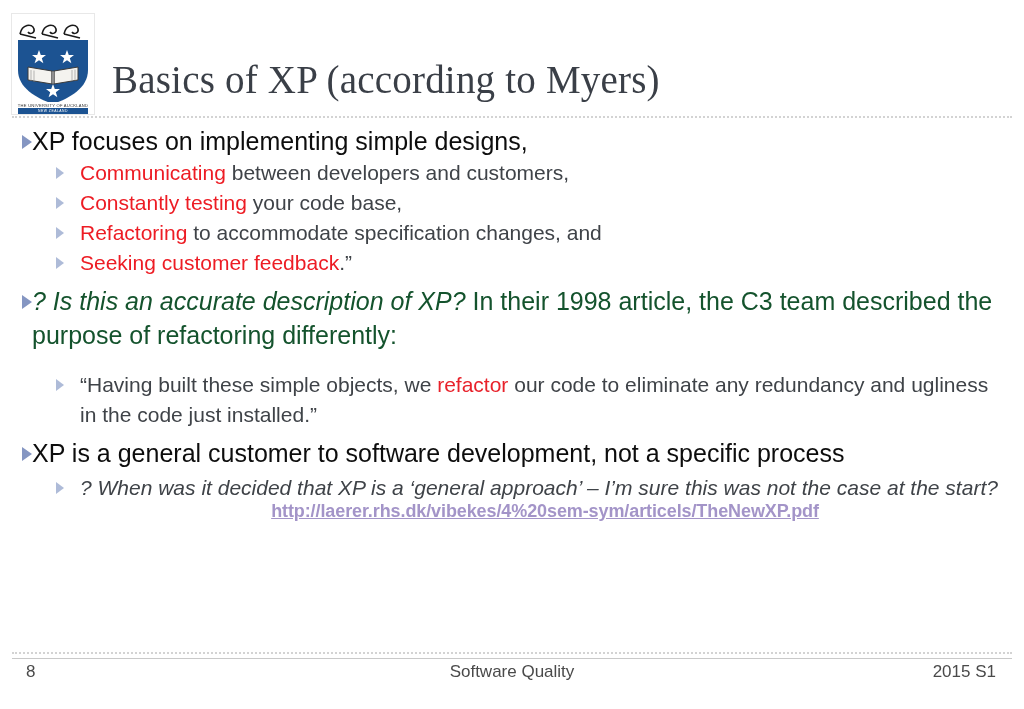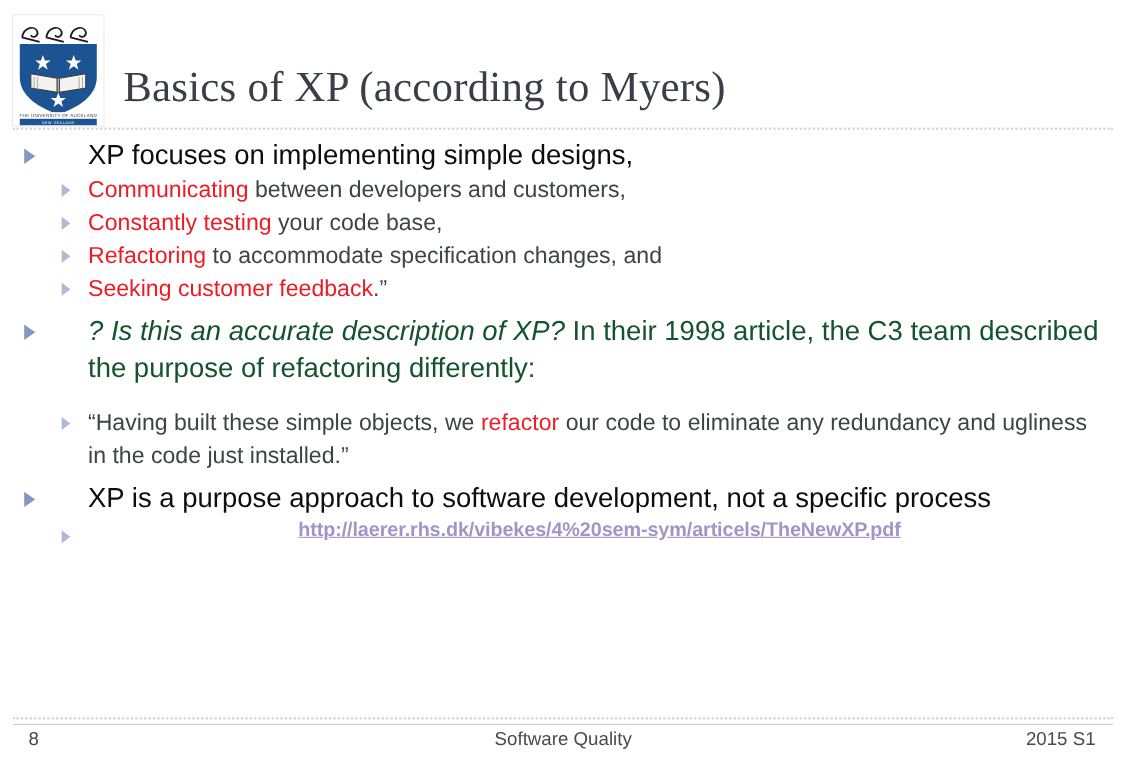--- a/index.html
+++ b/index.html
@@ -102,21 +102,21 @@
     border-color: transparent transparent transparent #8596c2;
   }
   .lvl2 > .marker {
     left: 56px;
     top: 9px;
     border-width: 6px 0 6px 8px;
     border-color: transparent transparent transparent #aebbd8;
   }
 
   .lvl1 {
-    padding-left: 80px;
+    padding-left: 32px;
     padding-right: 22px;
     font-size: 25px;
     line-height: 34px;
     color: #0d0d0d;
     font-weight: 400;
   }
   .lvl2 {
     padding-left: 80px;
     padding-right: 24px;
     font-size: 21px;
@@ -252,26 +252,27 @@
       <span class="em black">? Is this an accurate description of XP?</span><span class="black">  In their 1998 article, the C3 team described the purpose of refactoring differently:</span>
     </div>
 
     <div class="bullet lvl2" style="margin-top:18px">
       <span class="marker"></span>
       <span class="dark">“Having built these simple objects, we </span><span class="red-soft">refactor</span><span class="dark"> our code to eliminate any redundancy and ugliness in the code just installed.”</span>
     </div>
 
     <div class="bullet lvl1" style="margin-top:6px">
       <span class="marker"></span>
-      <span>XP is a purpose approach to software development, not a specific process</span>
+      <span>XP is a general customer to software development, not a specific process</span>
     </div>
 
 
     <div class="bullet lvl2" style="margin-top:3px">
       <span class="marker"></span>
+      <span class="dark em">? When was it decided that XP is a ‘general approach’ – I’m sure this was not the case at the start?</span>
     </div>
 
     <div class="link-row">
       <a class="link" href="#">http://laerer.rhs.dk/vibekes/4%20sem-sym/articels/TheNewXP.pdf</a>
     </div>
 
   </div>
 
   <div class="rule-dotted rule-bottom-dots"></div>
   <div class="rule-solid"></div>

